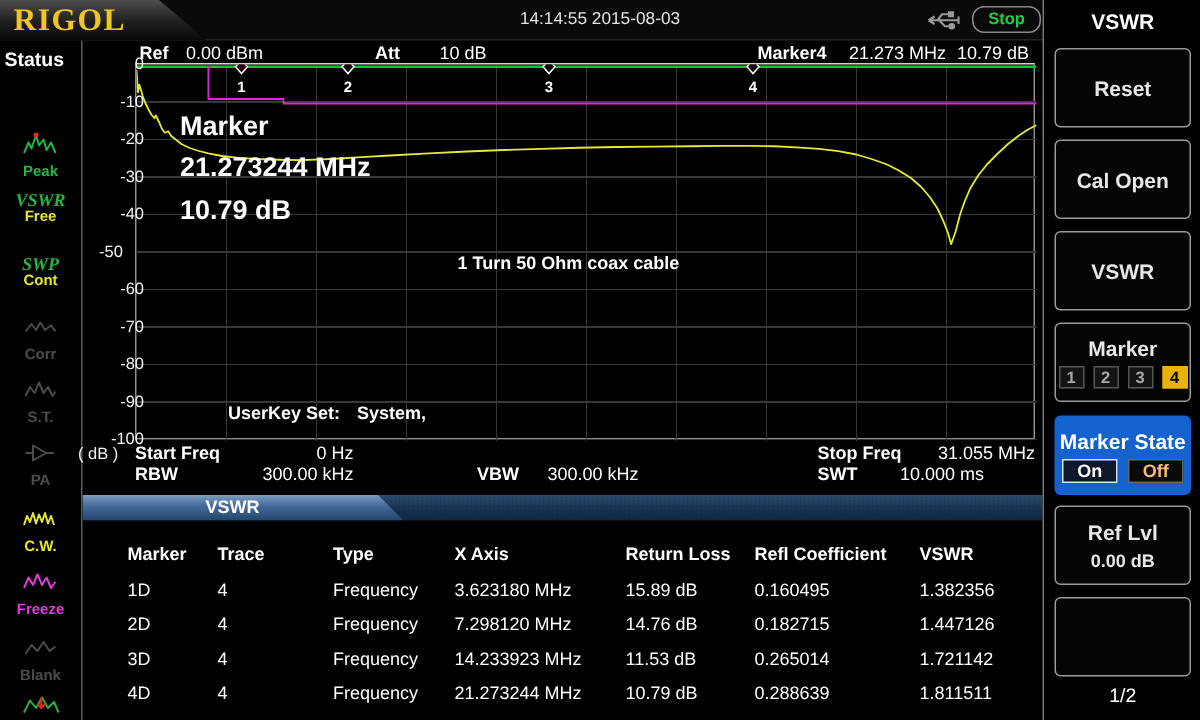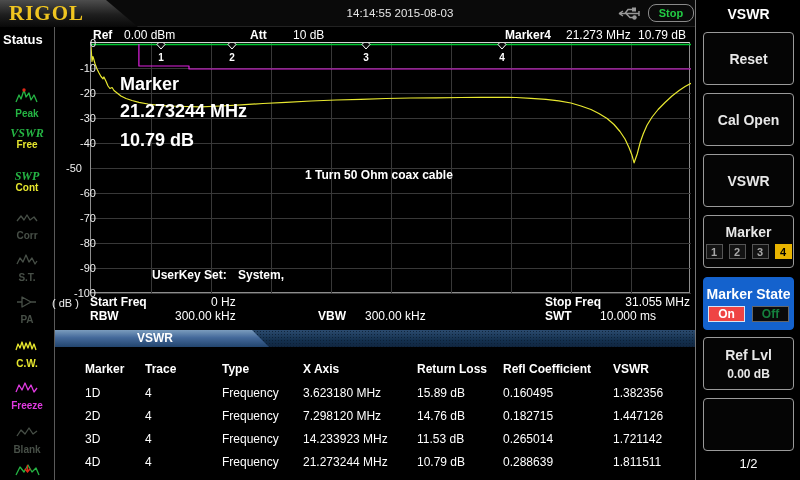--- a/index.html
+++ b/index.html
@@ -68,22 +68,22 @@
         background:#050505;color:#e8e8e8;font-weight:bold;font-size:14px;
         display:flex;flex-direction:column;align-items:center;justify-content:center;gap:4px;text-align:center;}
   .mbtn .sub{font-size:12px;font-weight:bold;}
   .mnum-row{display:flex;gap:6px;}
   .mnum{width:17px;height:15px;border:1px solid #555;background:#141414;color:#a8a8a8;
         font-size:11px;font-weight:bold;display:flex;align-items:center;justify-content:center;}
   .mnum.sel{background:#e8b400;border-color:#e8b400;color:#000;}
   .mbtn.blue{background:#1462cd;border-color:#1462cd;color:#fff;}
   .tgl-row{display:flex;gap:7px;}
   .tbox{width:37px;height:16px;font-size:12px;font-weight:bold;display:flex;align-items:center;justify-content:center;}
-  .tbox.on{background:#ef4444;border:1px solid #d8e4f4;color:#fff;}
-  .tbox.off{background:#0a0a0a;border:1px solid #666;color:#15803d;}
+  .tbox.on{background:#0f172a;border:1px solid #d8e4f4;color:#fff;}
+  .tbox.off{background:#0a0a0a;border:1px solid #666;color:#fdba74;}
   .menu-page{position:absolute;left:0;top:456px;width:105px;text-align:center;font-size:13px;color:#fff;}
 </style>
 </head>
 <body>
 
 <div class="screen">
 
   <div class="topbar">
     <div class="logo">
       <span class="logo-text">RIGOL</span>

